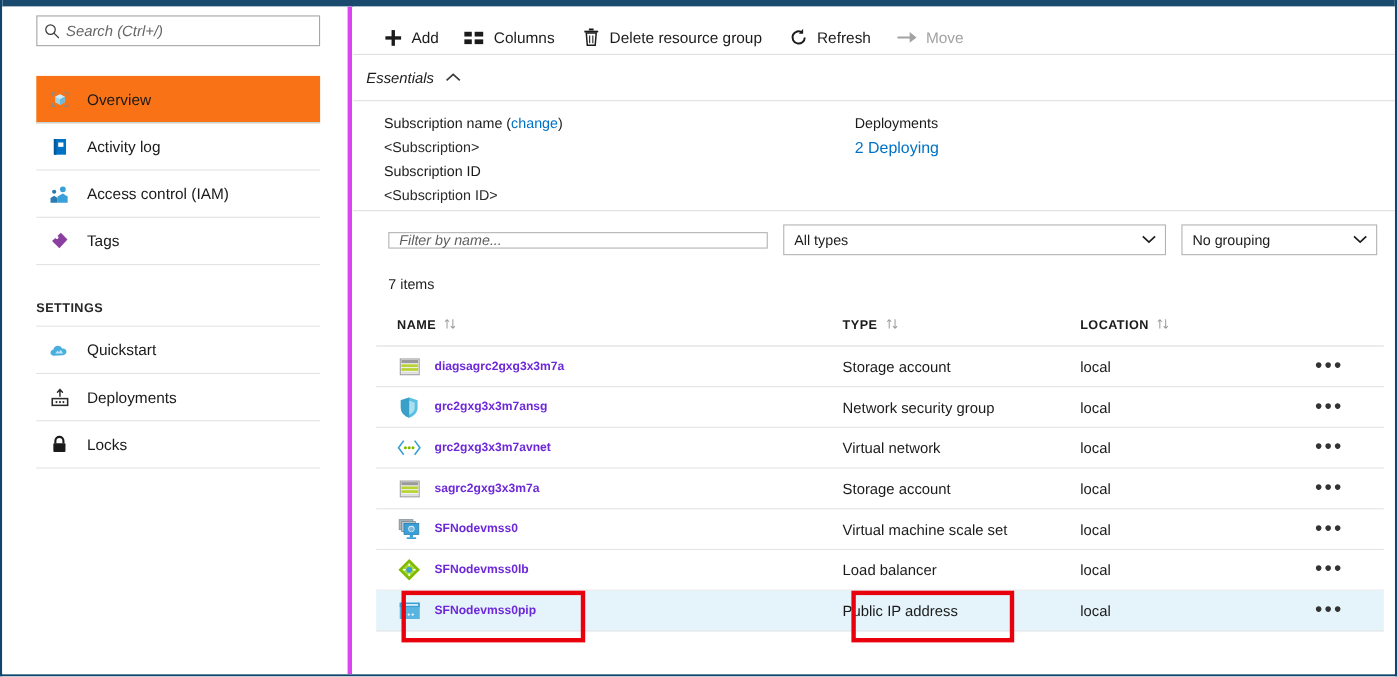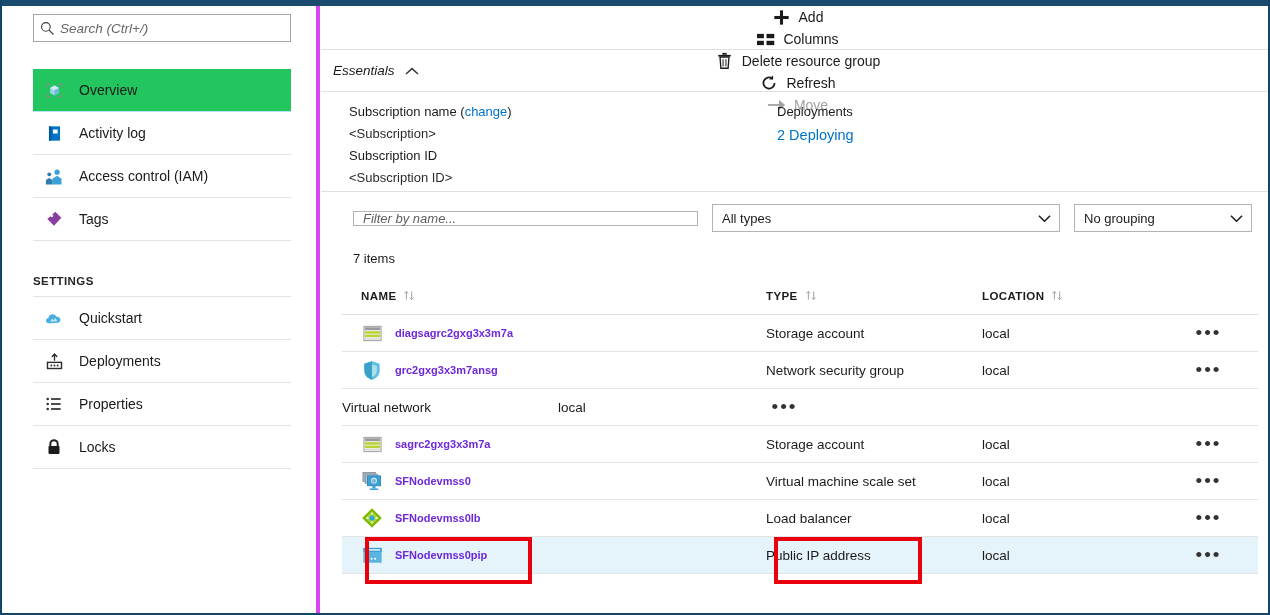--- a/index.html
+++ b/index.html
@@ -64,21 +64,21 @@
   }
   .navitem {
     position: relative;
     height: 43px;
     display: flex;
     align-items: center;
     border-bottom: 1px solid #e3e3e3;
     cursor: pointer;
   }
   .navitem.active {
-    background: #22c55e;
+    background: #f97316;
     border-bottom: 1px solid #b5e3f5;
   }
   .navitem .nicon {
     width: 34px; height: 43px;
     display: flex; align-items: center; justify-content: center;
     flex: 0 0 auto;
     margin-left: 4px;
   }
   .navitem .nlabel {
     font-size: 14px;
@@ -105,24 +105,23 @@
     position: absolute;
     left: 319px; top: 6px;
     width: 949px; height: 607px;
     background: #fff;
   }
 
   .toolbar {
     position: absolute;
     left: 0; top: 0;
     width: 949px; height: 44px;
-    display: flex; align-items: center;
+    display: flex; align-items: flex-end;
     border-bottom: 1px solid #e0e0e0;
     padding-left: 25px;
-    flex-direction: column;
   }
   .tbtn {
     display: flex; align-items: center;
     height: 30px;
     margin-right: 22px;
     cursor: pointer;
     white-space: nowrap;
   }
   .tbtn.disabled { cursor: default; }
   .tbtn .tico {
@@ -371,33 +370,20 @@
             <path d="M12 3.5v7M12 3.5l-2.6 2.8M12 3.5l2.6 2.8" stroke="#2b2b2b" stroke-width="1.5" fill="none" stroke-linecap="round"></path>
             <rect x="4" y="13" width="16" height="7" fill="none" stroke="#2b2b2b" stroke-width="1.6"></rect>
             <circle cx="8.4" cy="16.6" r="1.1" fill="#2b2b2b"></circle>
             <circle cx="12" cy="16.6" r="1.1" fill="#2b2b2b"></circle>
             <circle cx="15.6" cy="16.6" r="1.1" fill="#2b2b2b"></circle>
           </svg>
         </span>
         <span class="nlabel">Deployments</span>
       </div>
 
-      <div class="navitem">
-        <span class="nicon">
-          <svg width="20" height="20" viewBox="0 0 24 24">
-            <circle cx="4.4" cy="6" r="1.5" fill="#2b2b2b"></circle>
-            <circle cx="4.4" cy="12" r="1.5" fill="#2b2b2b"></circle>
-            <circle cx="4.4" cy="18" r="1.5" fill="#2b2b2b"></circle>
-            <rect x="8.4" y="5" width="11.6" height="2" fill="#2b2b2b"></rect>
-            <rect x="8.4" y="11" width="11.6" height="2" fill="#2b2b2b"></rect>
-            <rect x="8.4" y="17" width="11.6" height="2" fill="#2b2b2b"></rect>
-          </svg>
-        </span>
-        <span class="nlabel">Properties</span>
-      </div>
 
       <div class="navitem">
         <span class="nicon">
           <svg width="20" height="20" viewBox="0 0 24 24">
             <path d="M7.6 11V8.2a4.4 4.4 0 018.8 0V11" fill="none" stroke="#1b1b1b" stroke-width="2.3"></path>
             <rect x="5.4" y="10.7" width="13.2" height="9.6" rx="1" fill="#1b1b1b"></rect>
           </svg>
         </span>
         <span class="nlabel">Locks</span>
       </div>
@@ -581,20 +567,32 @@
           <span class="res-link">grc2gxg3x3m7ansg</span>
         </div>
         <div class="cell-type">Network security group</div>
         <div class="cell-loc">local</div>
         <div class="cell-menu">
           <span class="dots">•••</span>
         </div>
       </div>
 
       <div class="trow">
+        <div class="cell-name">
+          <span class="res-icon">
+            <svg width="22" height="18" viewBox="0 0 24 18">
+              <path d="M6.6 2L1.4 9l5.2 7" fill="none" stroke="#3aa0d8" stroke-width="1.6"></path>
+              <path d="M17.4 2L22.6 9l-5.2 7" fill="none" stroke="#3aa0d8" stroke-width="1.6"></path>
+              <circle cx="8.2" cy="9" r="1.5" fill="#7fba00"></circle>
+              <circle cx="12" cy="9" r="1.5" fill="#7fba00"></circle>
+              <circle cx="15.8" cy="9" r="1.5" fill="#7fba00"></circle>
+            </svg>
+          </span>
+          <span class="res-link">grc2gxg3x3m7avnet</span>
+        </div>
         <div class="cell-type">Virtual network</div>
         <div class="cell-loc">local</div>
         <div class="cell-menu">
           <span class="dots">•••</span>
         </div>
       </div>
 
       <div class="trow">
         <div class="cell-name">
           <span class="res-icon">

